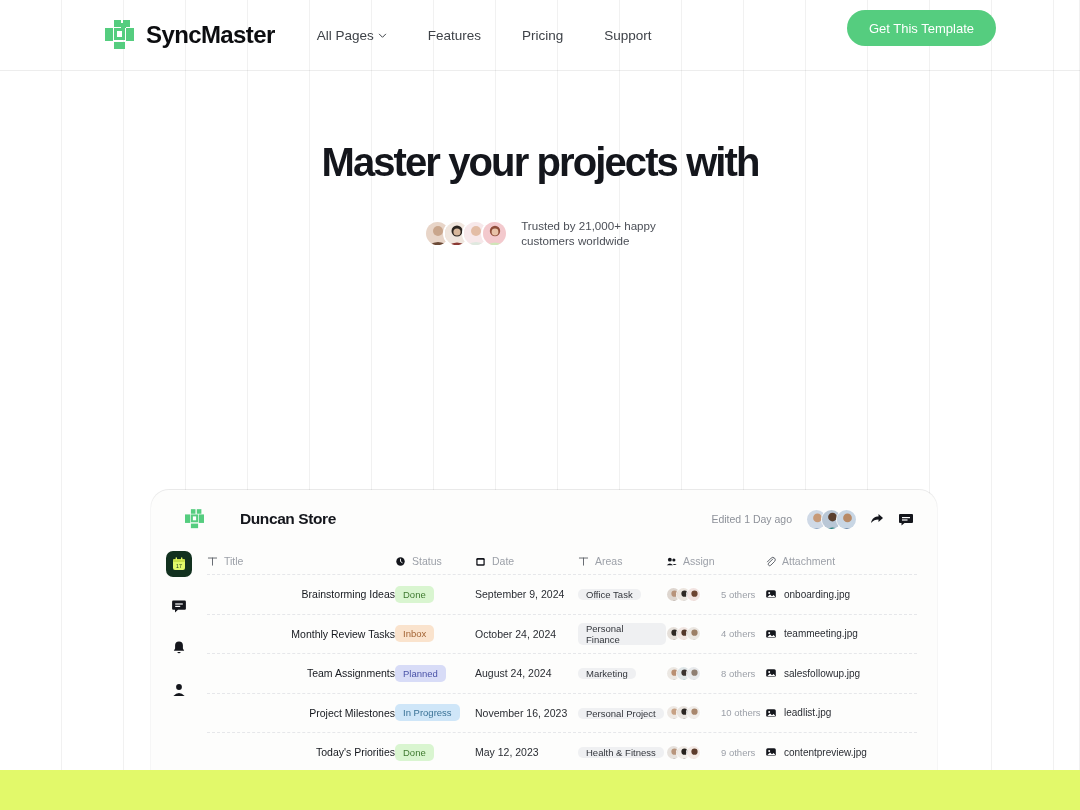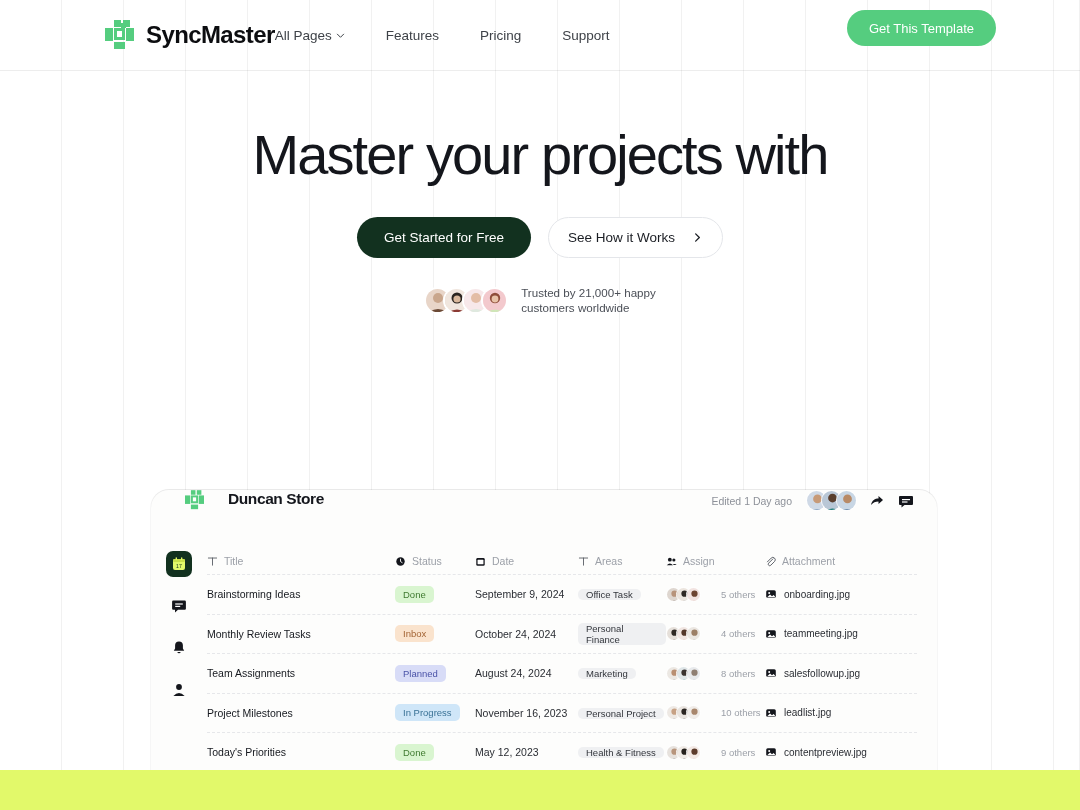--- a/index.html
+++ b/index.html
@@ -34,20 +34,21 @@
     display: flex; align-items: center; gap: 12px;
     margin-left: 105px;
   }
   .logo-mark { width: 29px; height: 30px; display: block; }
   .brand-name {
     font-size: 24px; font-weight: 700; letter-spacing: -0.6px;
     color: #0c0d10;
   }
   .nav-links {
     display: flex; align-items: center; gap: 41px;
+    margin-left: 42px;
   }
   .nav-link {
     font-size: 13.5px; color: #3e4248; cursor: pointer;
     display: flex; align-items: center; gap: 4px;
     white-space: nowrap;
   }
   .chev { display: inline-block; width: 9px; height: 9px; }
   .cta-top {
     position: absolute; right: 84px; top: 10px;
     background: #55cd7f;
@@ -58,27 +59,27 @@
     height: 36px;
     font-size: 13px;
     font-family: inherit;
     cursor: pointer;
     white-space: nowrap;
   }
 
   
   .hero { text-align: center; padding-top: 55px; position: relative; }
   .hero h1 {
-    font-size: 56px;
+    font-size: 40px;
     line-height: 57px;
-    font-weight: 400;
+    font-weight: 700;
     letter-spacing: -1.9px;
     color: #14161c;
     max-width: 720px;
-    margin: 0 auto;
+    margin: 8px auto;
   }
   .hero p.sub {
     margin: 28px auto 0;
     max-width: 500px;
     font-size: 14.6px;
     line-height: 26px;
     color: #6e727a;
   }
   .hero-buttons {
     margin-top: 34px;
@@ -132,23 +133,24 @@
   .mockup {
     position: absolute;
     left: 151px; top: 490px;
     width: 786px; height: 300px;
     background: #fdfdfc;
     border-radius: 18px 18px 0 0;
     box-shadow: 0 -1px 0 rgba(0,0,0,0.05), 0 0 0 1px rgba(0,0,0,0.035);
     overflow: hidden;
   }
   .mock-header {
-    display: flex; align-items: flex-start;
+    display: flex; align-items: center;
     height: 58px;
     padding: 0 22px 0 22px;
+    gap: 12px;
   }
   .mock-logo { width: 19px; height: 20px; margin-left: 12px; }
   .mock-title {
     margin-left: 24px;
     font-size: 15.5px; font-weight: 700; letter-spacing: -0.4px;
     color: #14161c;
   }
   .mock-header-right {
     margin-left: auto; display: flex; align-items: center; gap: 10px;
   }
@@ -182,21 +184,21 @@
 
   .mock-table { flex: 1; padding-right: 20px; }
   .thead {
     display: flex; align-items: center;
     height: 26px;
     font-size: 10.5px; color: #9ca0a8;
   }
   .thead .th { display: flex; align-items: center; gap: 6px; }
   .th-icon { width: 11px; height: 11px; display: block; }
 
-  .col-title { width: 188px; }
+  .col-title { width: 188px; text-align: right; }
   .col-status { width: 80px; }
   .col-date { width: 103px; }
   .col-areas { width: 88px; }
   .col-assign { width: 99px; }
   .col-attach { flex: 1; }
 
   .trow {
     display: flex; align-items: center;
     height: 39.5px;
     border-top: 1px dashed #e6e7ea;
@@ -281,29 +283,20 @@
     </div>
 
     <button class="cta-top">Get This Template</button>
   </div>
 
   <div class="hero">
     <h1>
       <span>Master your projects with</span><br>
     </h1>
 
-    <div class="hero-buttons">
-      <button class="btn-primary">Get Started for Free</button>
-      <button class="btn-secondary">
-        <span>See How it Works</span>
-        <svg class="arrow-r" viewBox="0 0 12 12">
-          <path d="M4 2 L8 6 L4 10" fill="none" stroke="#1a1d23" stroke-width="1.4" stroke-linecap="round" stroke-linejoin="round"></path>
-        </svg>
-      </button>
-    </div>
 
     <div class="trusted">
       <div class="avatars">
         <div class="av">
           <svg viewBox="0 0 24 24" width="24" height="24">
               <rect width="24" height="24" fill="#e8d5c8"></rect>
               <circle cx="12" cy="9" r="5" fill="#c9a68c"></circle>
               <path d="M2 24 q10 -8 20 0z" fill="#6b4a36"></path>
             </svg>
         </div>

